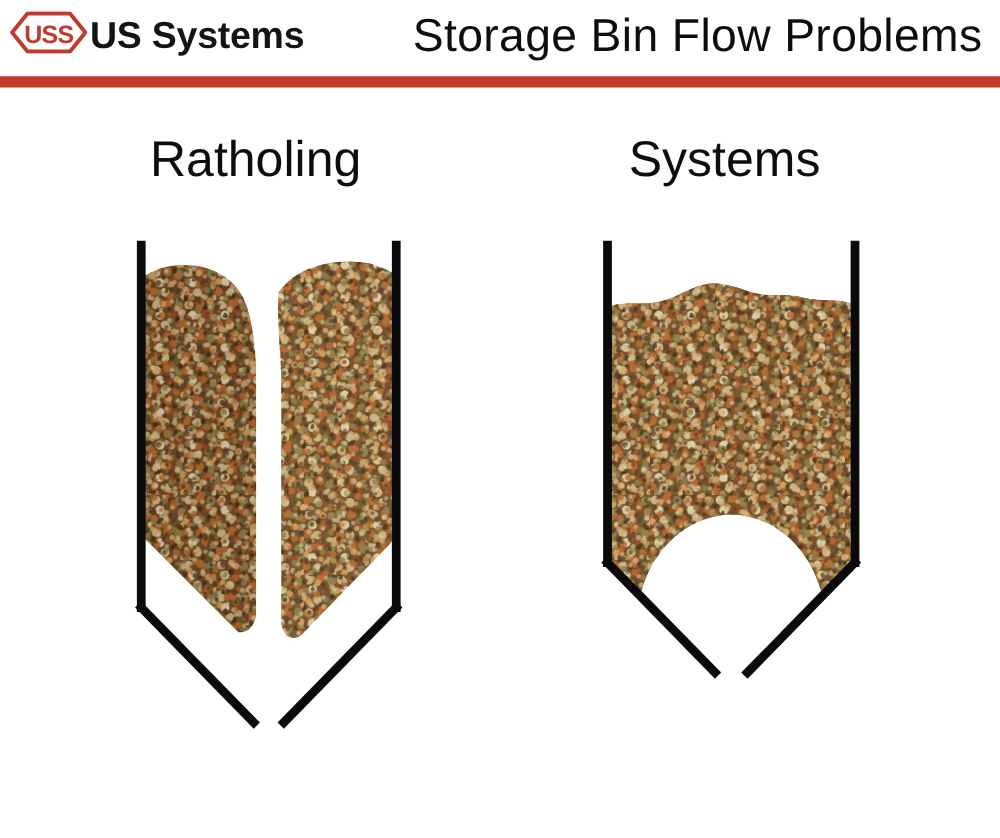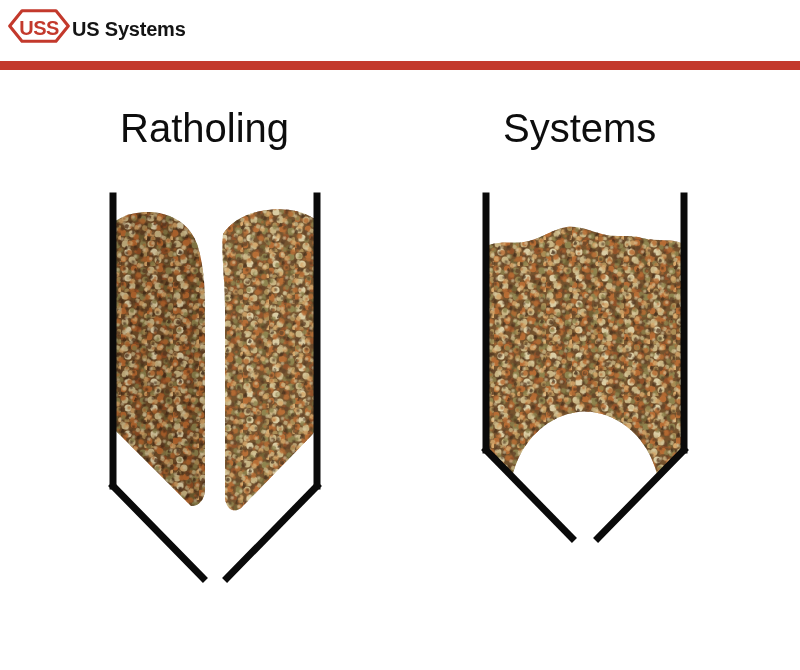--- a/index.html
+++ b/index.html
@@ -30,21 +30,21 @@
     align-items: center;
     height: 34px;
   }
   #logo-mark {
     position: relative;
     width: 62px;
     height: 40px;
   }
   #logo-mark svg { display: block; }
   #logo-wordmark {
-    font-size: 20px;
+    font-size: 30px;
     font-weight: bold;
     color: #141414;
     letter-spacing: -0.2px;
     margin-left: 2px;
     white-space: nowrap;
     line-height: 1;
   }
   #page-title {
     position: absolute;
     right: 14px;
@@ -104,20 +104,21 @@
   <div id="logo-group">
     <div id="logo-mark">
       <svg width="62" height="34" viewBox="0 0 62 34" aria-hidden="true">
         <path d="M14 1.8 H48 L60.3 17 L48 32.2 H14 L1.7 17 Z" fill="none" stroke="#c3392c" stroke-width="3.1" stroke-linejoin="round"></path>
         <text x="31" y="25.5" text-anchor="middle" font-family="Liberation Sans, sans-serif" font-size="20" font-weight="bold" fill="#c3392c" letter-spacing="-0.6">USS</text>
       </svg>
     </div>
     <div id="logo-wordmark">US Systems</div>
   </div>
 
+  <div id="page-title">Storage Bin Flow Problems</div>
 </div>
 
 <div id="divider-bar"></div>
 
 <div id="figures">
 
   <div class="figure-caption" id="caption-ratholing">Ratholing</div>
 
   <div class="figure-caption" id="caption-bridging">Systems</div>
 

